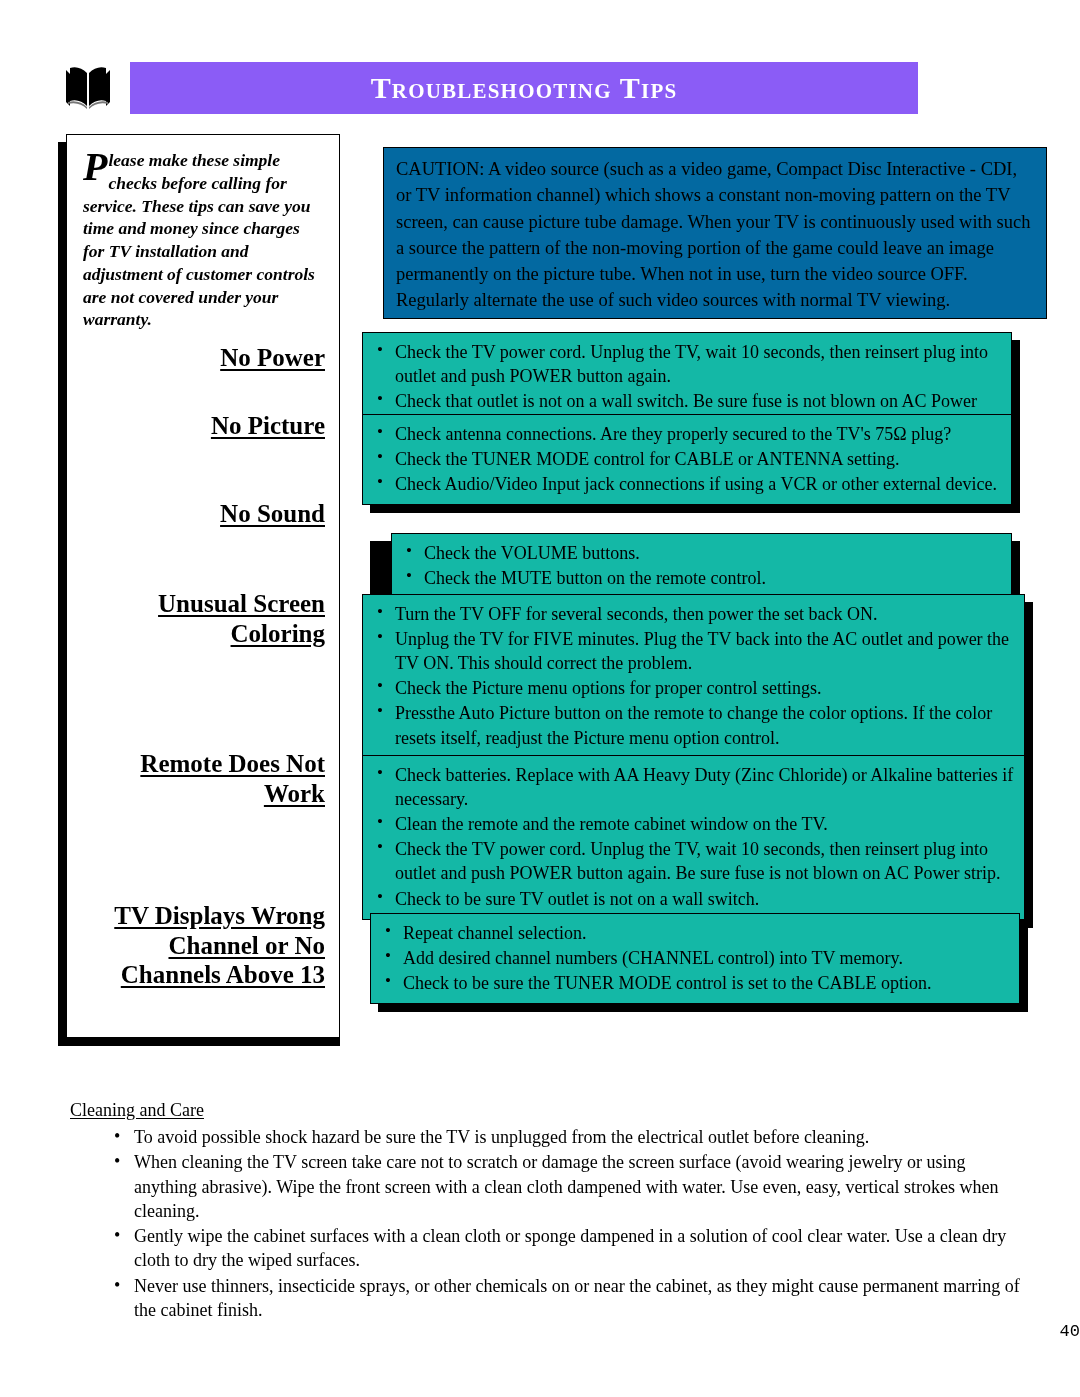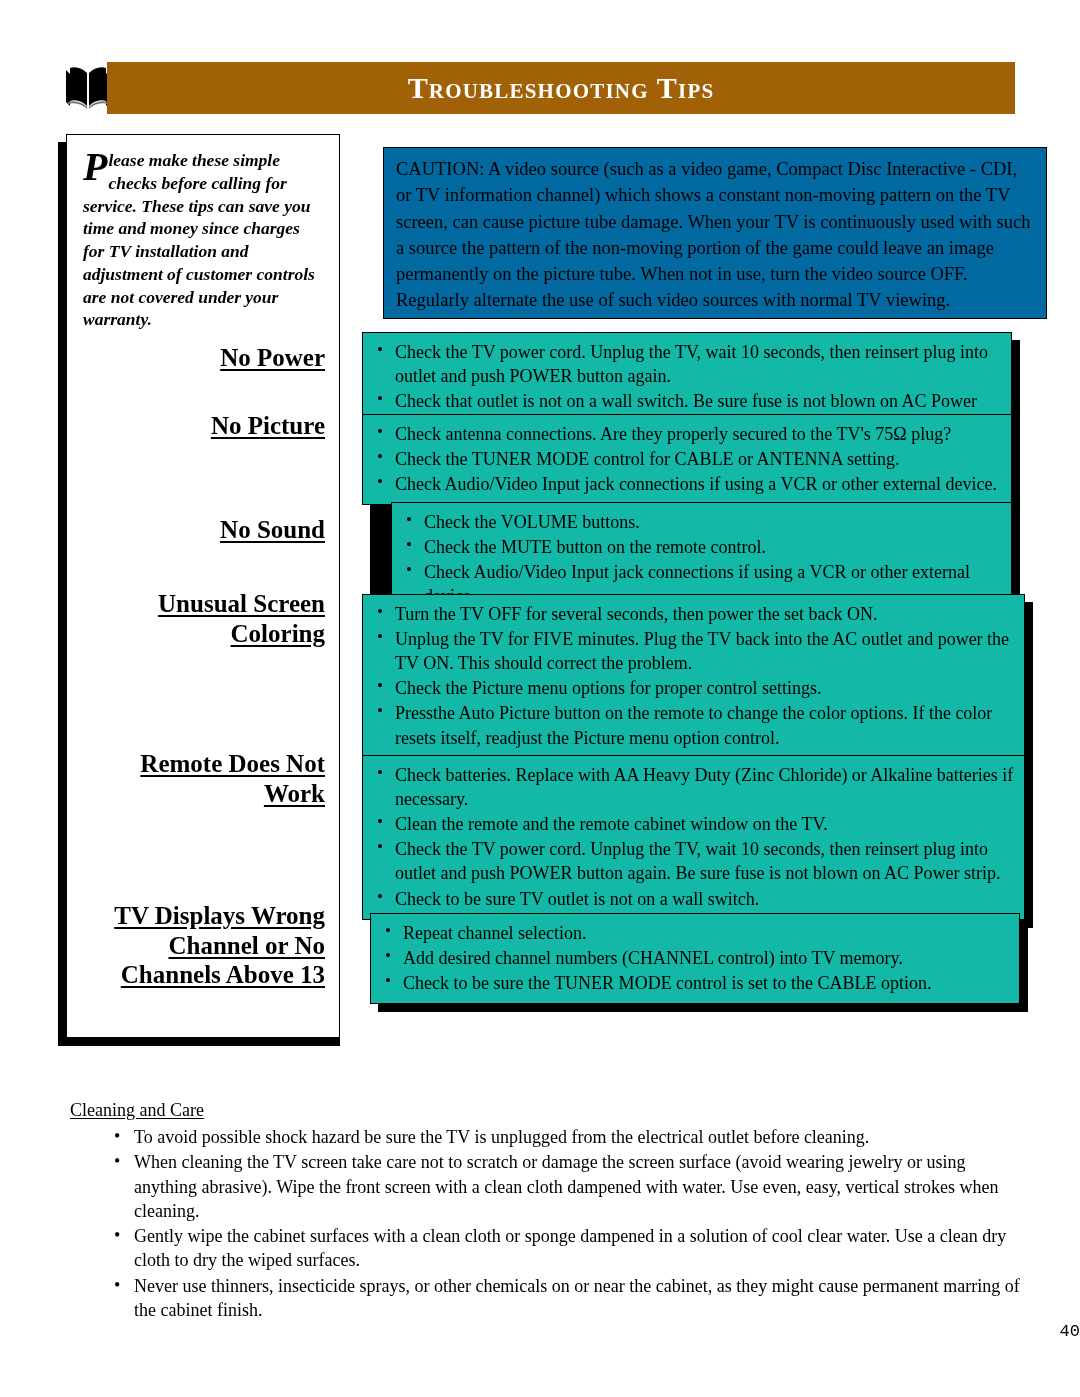--- a/index.html
+++ b/index.html
@@ -21,23 +21,23 @@
     left: 0; top: 62px;
     width: 1080px; height: 56px;
   }
   .book-icon {
     position: absolute;
     left: 62px; top: 0px;
     width: 52px; height: 50px;
   }
   .title-bar {
     position: absolute;
-    left: 107px; top: 0px;
-    width: 908px; height: 52px;
-    background: #a16207;
+    left: 130px; top: 0px;
+    width: 788px; height: 52px;
+    background: #8b5cf6;
     display: flex;
     align-items: center;
     justify-content: center;
   }
   .title-bar .title-text {
     color: #ffffff;
     font-family: "Liberation Serif", "DejaVu Serif", serif;
     font-size: 30px;
     font-weight: bold;
     font-variant: small-caps;
@@ -197,21 +197,21 @@
 </div>
 
 <div class="sidebar-shadow"></div>
 <div class="sidebar-box">
   <p class="intro-para">
     <span class="dropcap">P</span><span>lease make these simple checks before calling for service. These tips can save you time and money since charges for TV installation and adjustment of customer controls are not covered under your warranty.</span>
   </p>
   <div class="sidebar-headings">
     <div class="side-head" style="top:32px;">No Power</div>
     <div class="side-head" style="top:100px;">No Picture</div>
-    <div class="side-head" style="top:204px;">No Sound</div>
+    <div class="side-head" style="top:188px;">No Sound</div>
     <div class="side-head" style="top:278px;">Unusual Screen
 Coloring</div>
     <div class="side-head" style="top:438px;">Remote Does Not
 Work</div>
     <div class="side-head" style="top:590px;">TV Displays Wrong
 Channel or No
 Channels Above 13</div>
   </div>
 </div>
 
@@ -233,21 +233,21 @@
   <div class="panel-shadow"></div>
   <div class="panel">
     <ul class="checks">
       <li>Check antenna connections.  Are they properly secured to the TV's 75Ω plug?</li>
       <li>Check the TUNER MODE control for CABLE or ANTENNA setting.</li>
       <li>Check Audio/Video Input jack connections if using a VCR or other external device.</li>
     </ul>
   </div>
 </div>
 
-<div class="panel-wrap" style="left:362px; top:502px; width:650px;padding-left:29px;">
+<div class="panel-wrap" style="left:362px; top:533px; width:650px;padding-left:29px;">
   <div class="panel-shadow"></div>
   <div class="panel">
     <ul class="checks">
       <li>Check the VOLUME buttons.</li>
       <li>Check the MUTE button on the remote control.</li>
       <li>Check Audio/Video Input jack connections if using a VCR or other external device.</li>
     </ul>
   </div>
 </div>
 

